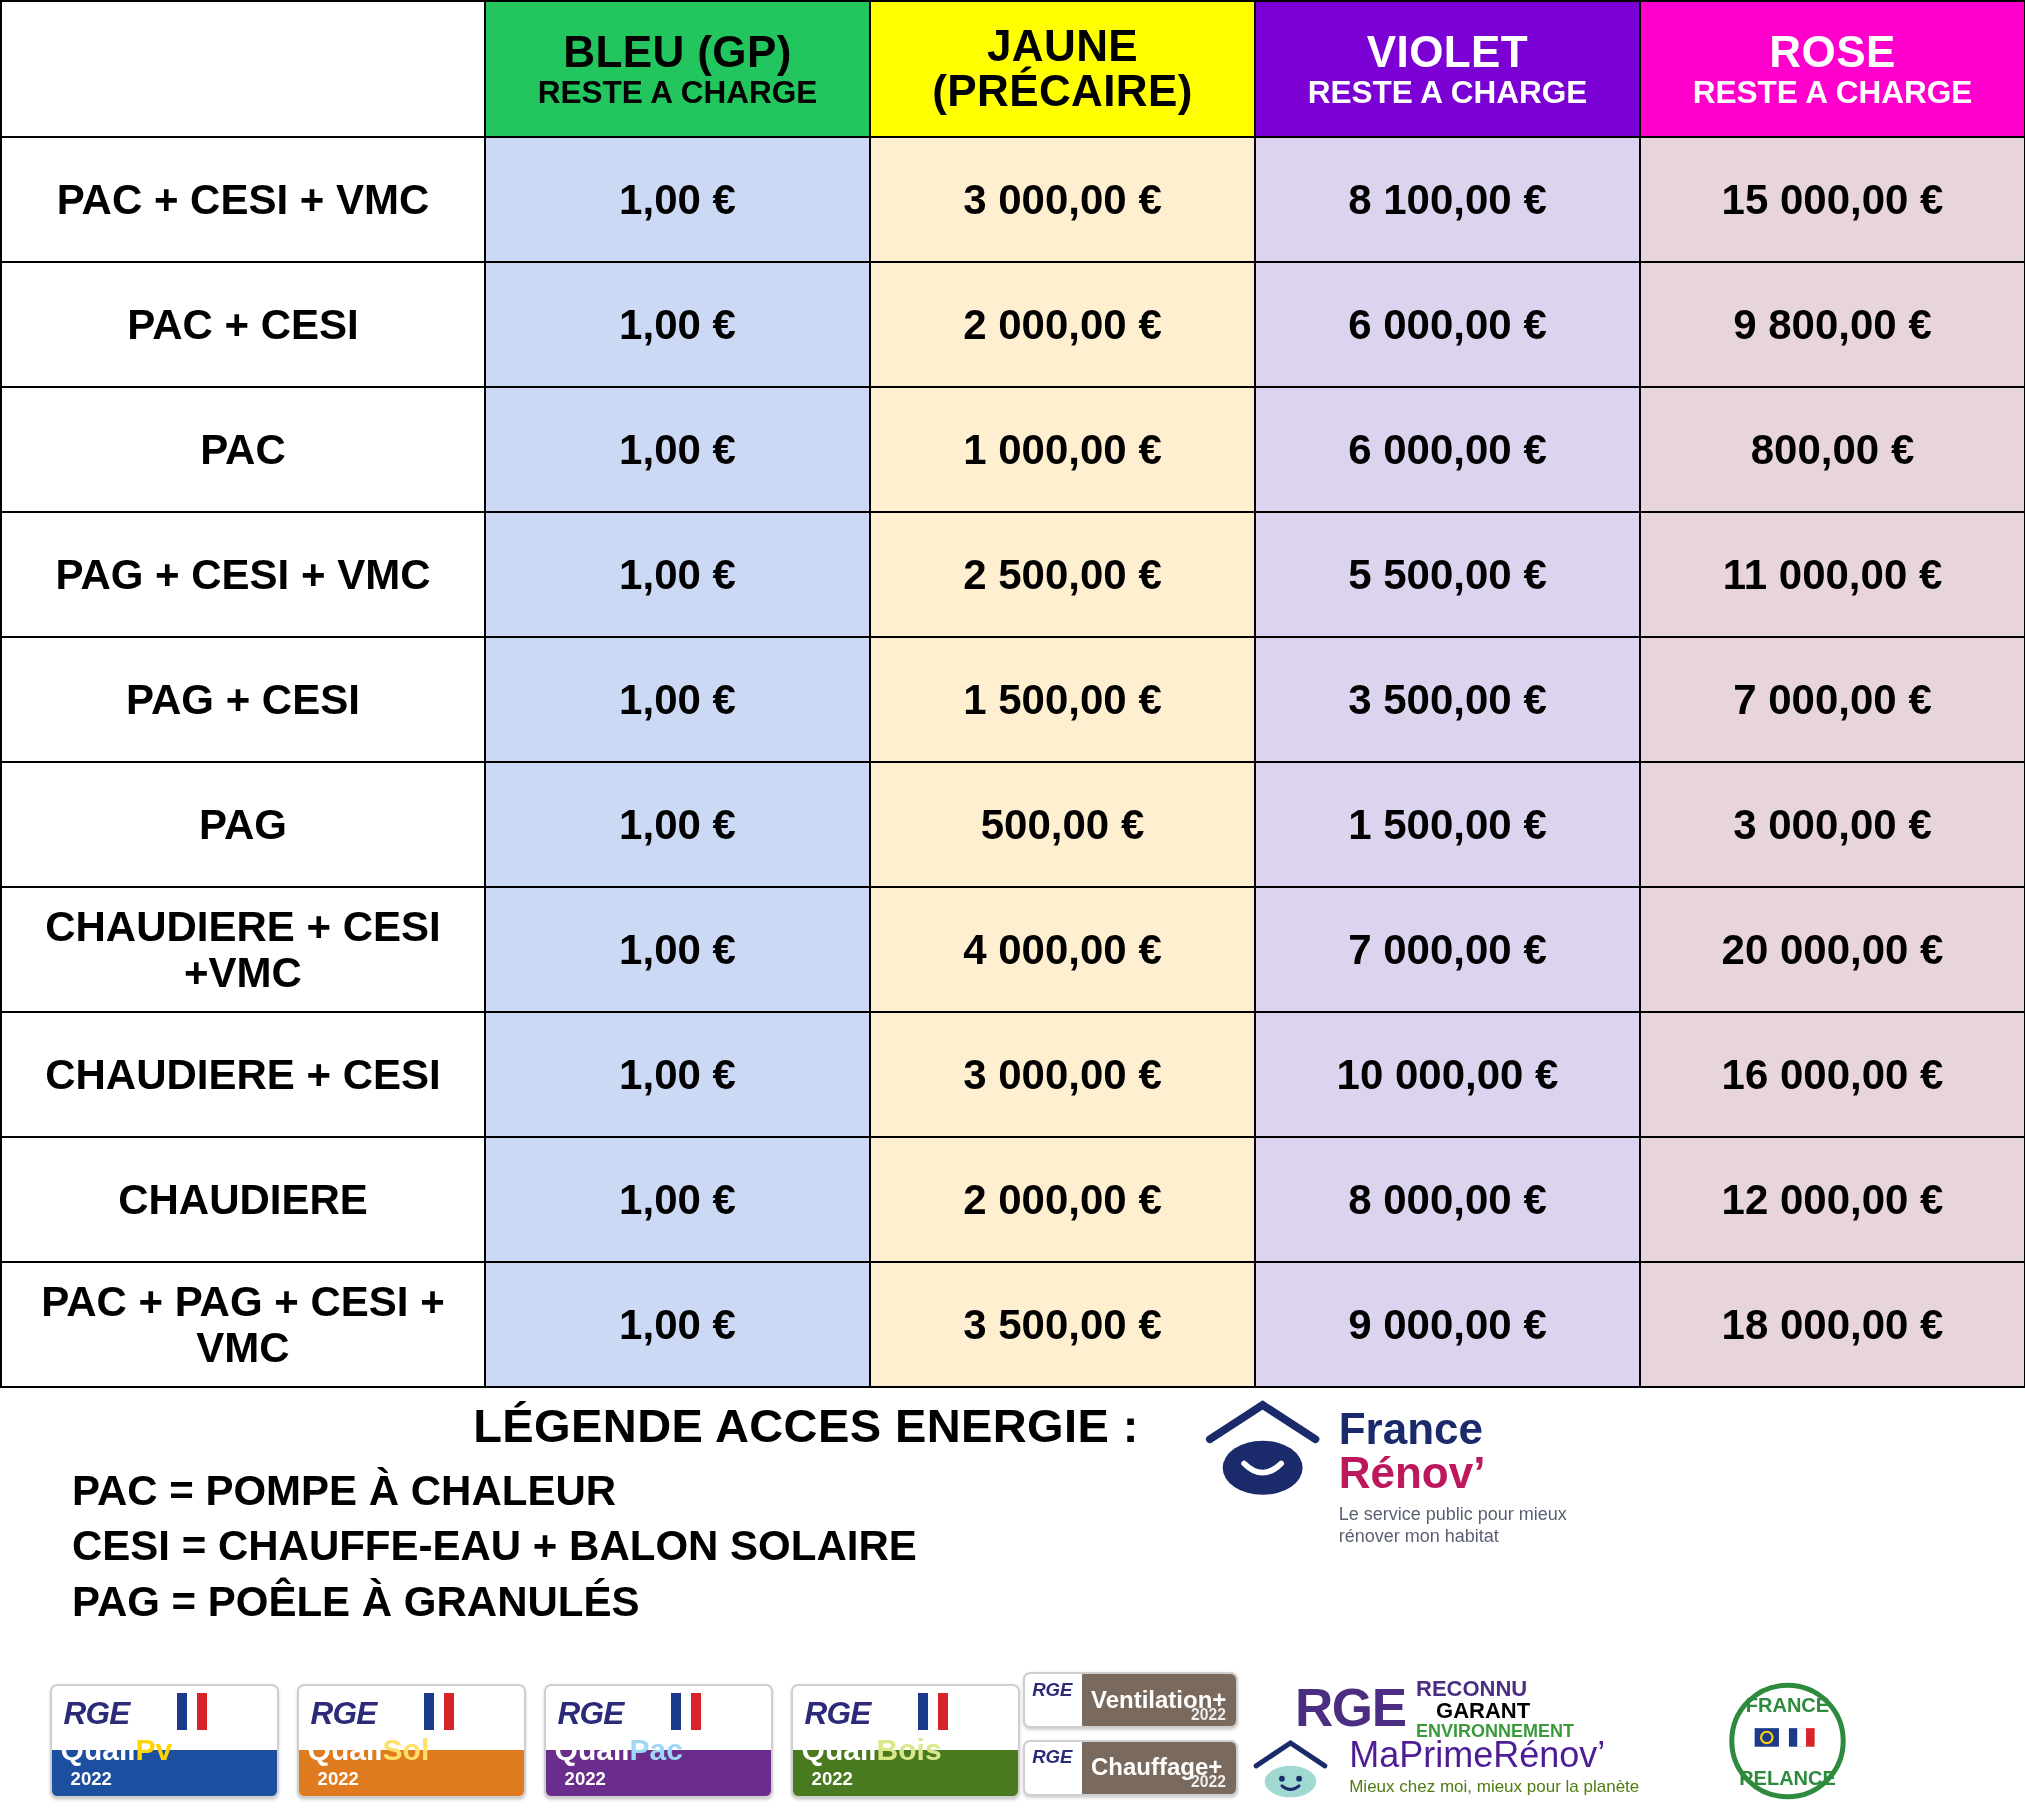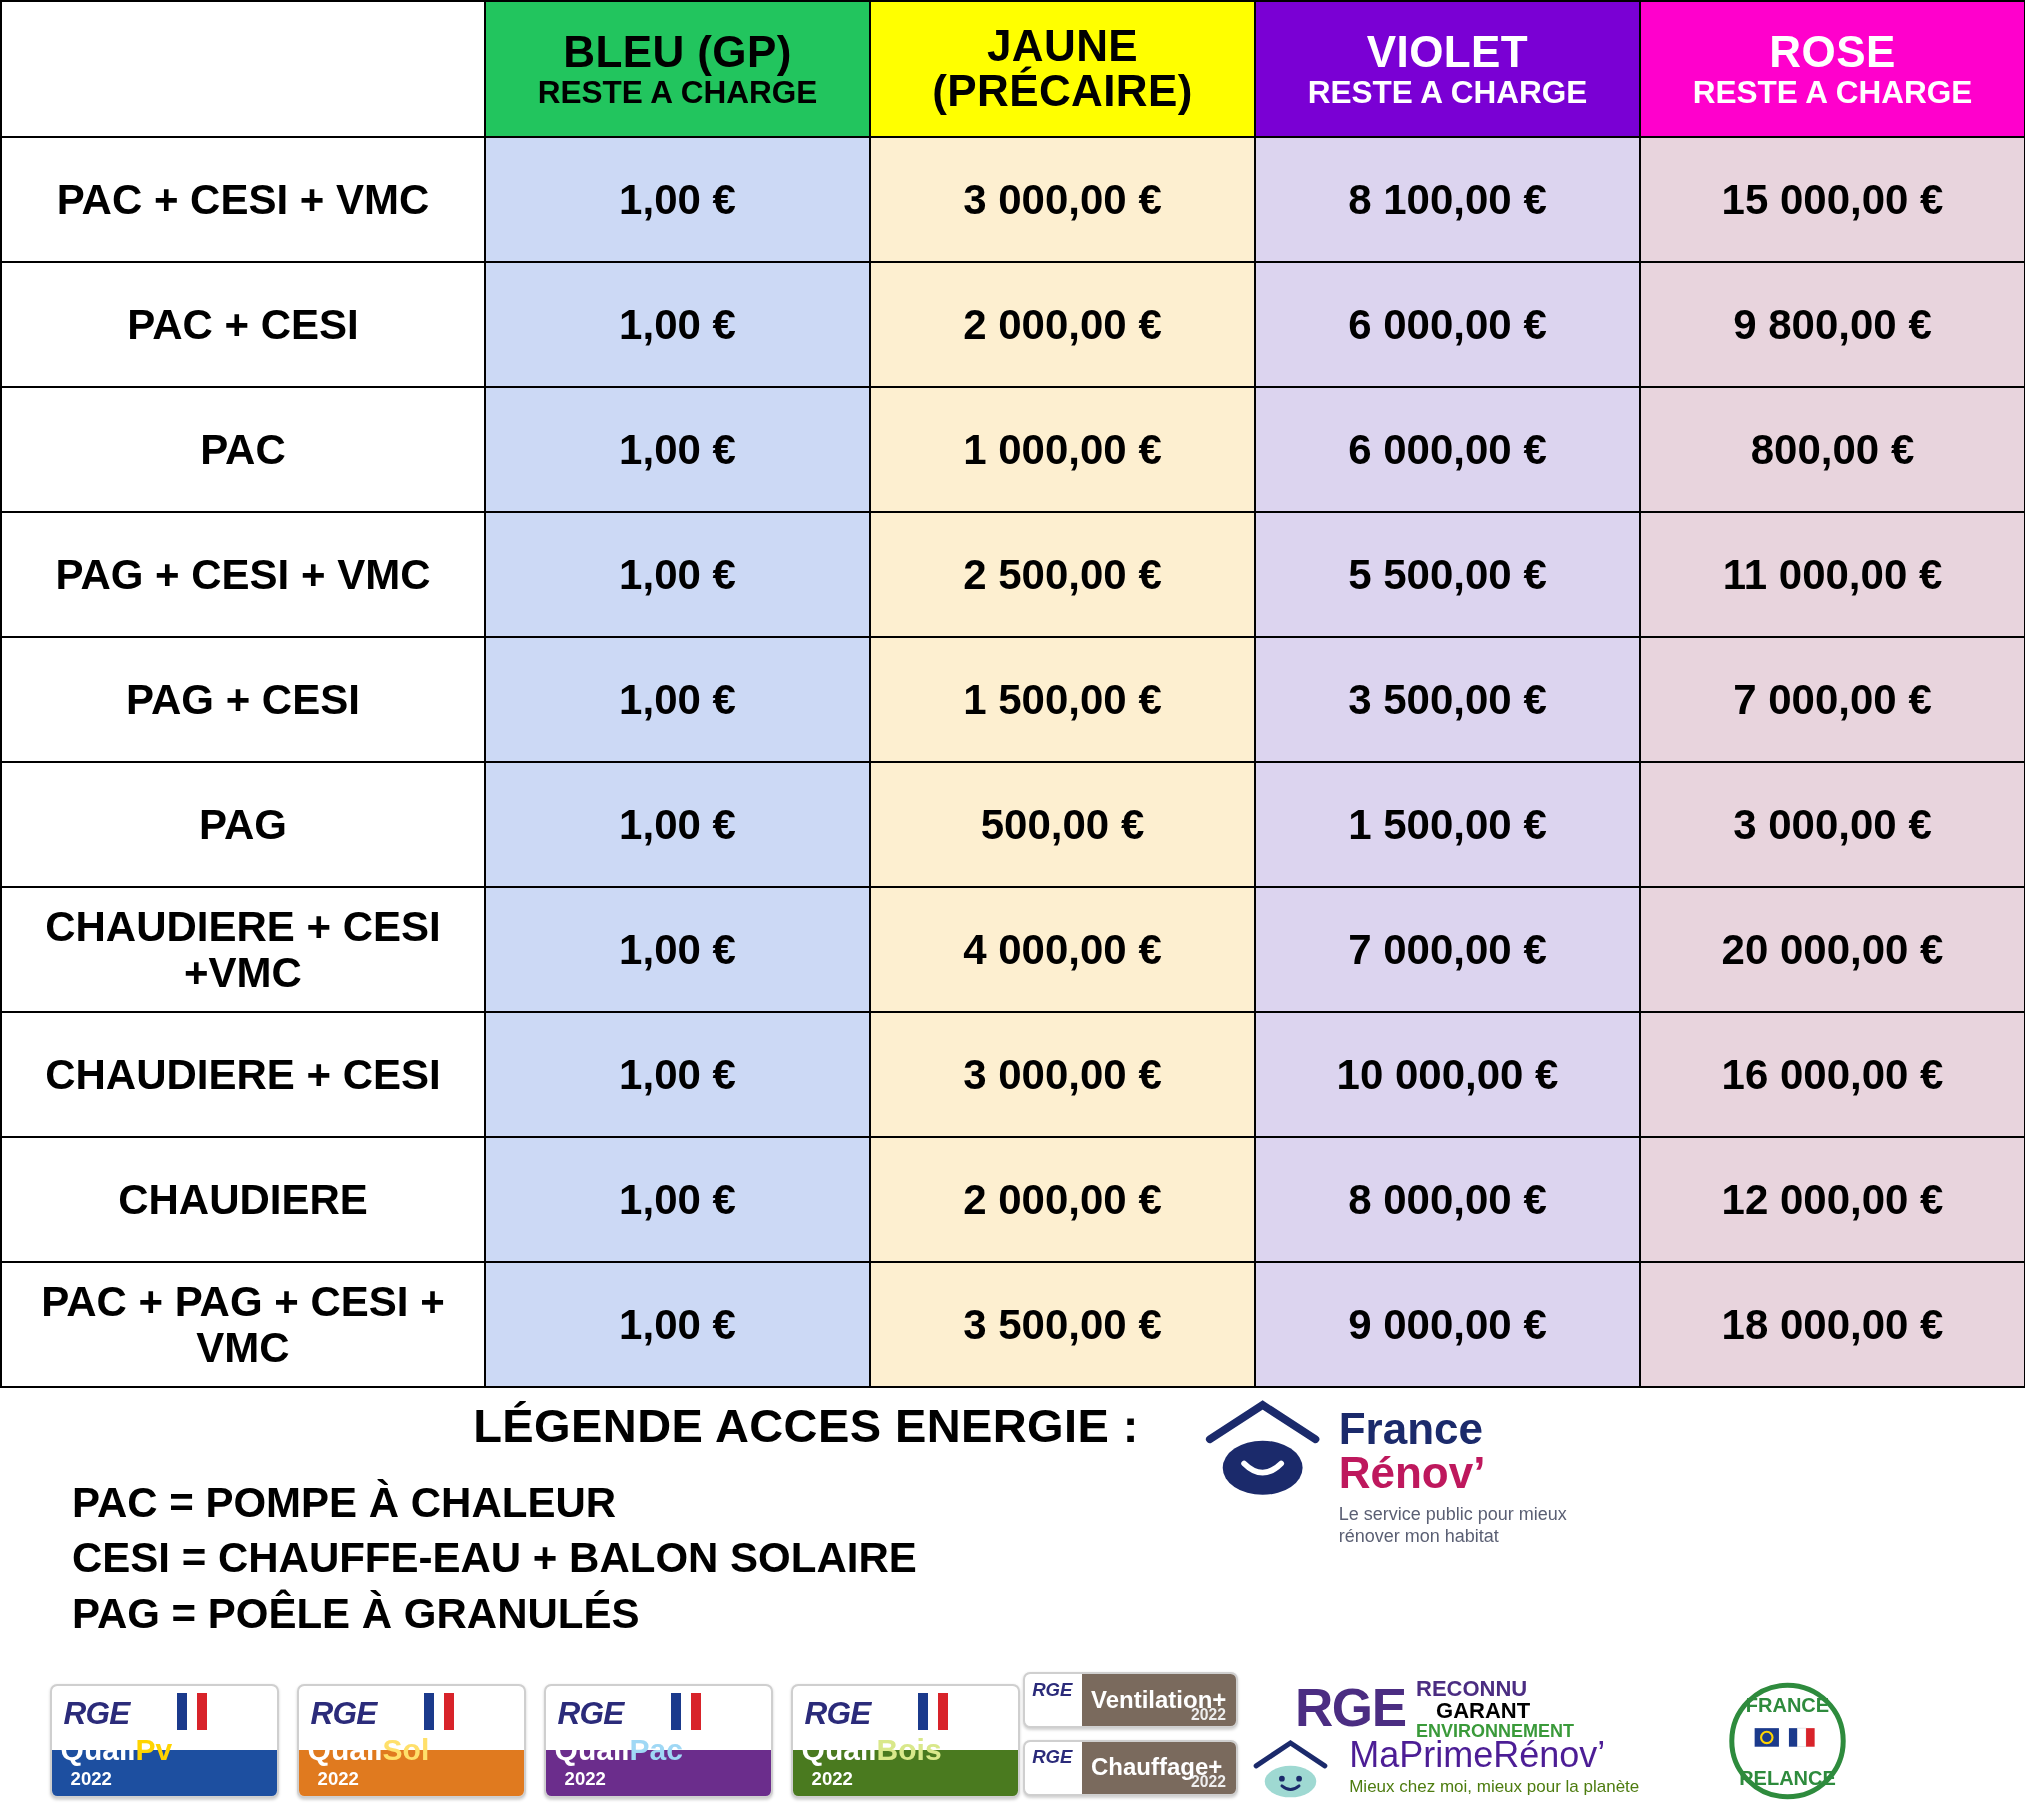--- a/index.html
+++ b/index.html
@@ -88,21 +88,20 @@
     letter-spacing: 0.4px;
   }
   .legend-lines {
     position: absolute;
     left: 72px;
     top: 75px;
     font-size: 42px;
     font-weight: bold;
     color: #000;
     line-height: 1.32;
-    margin-top: 12px;
   }
 
   
   .france-renov {
     position: absolute;
     right: 14.3px;
     top: 7.2px;
     width: 401px;
     display: flex;
     align-items: flex-start;

